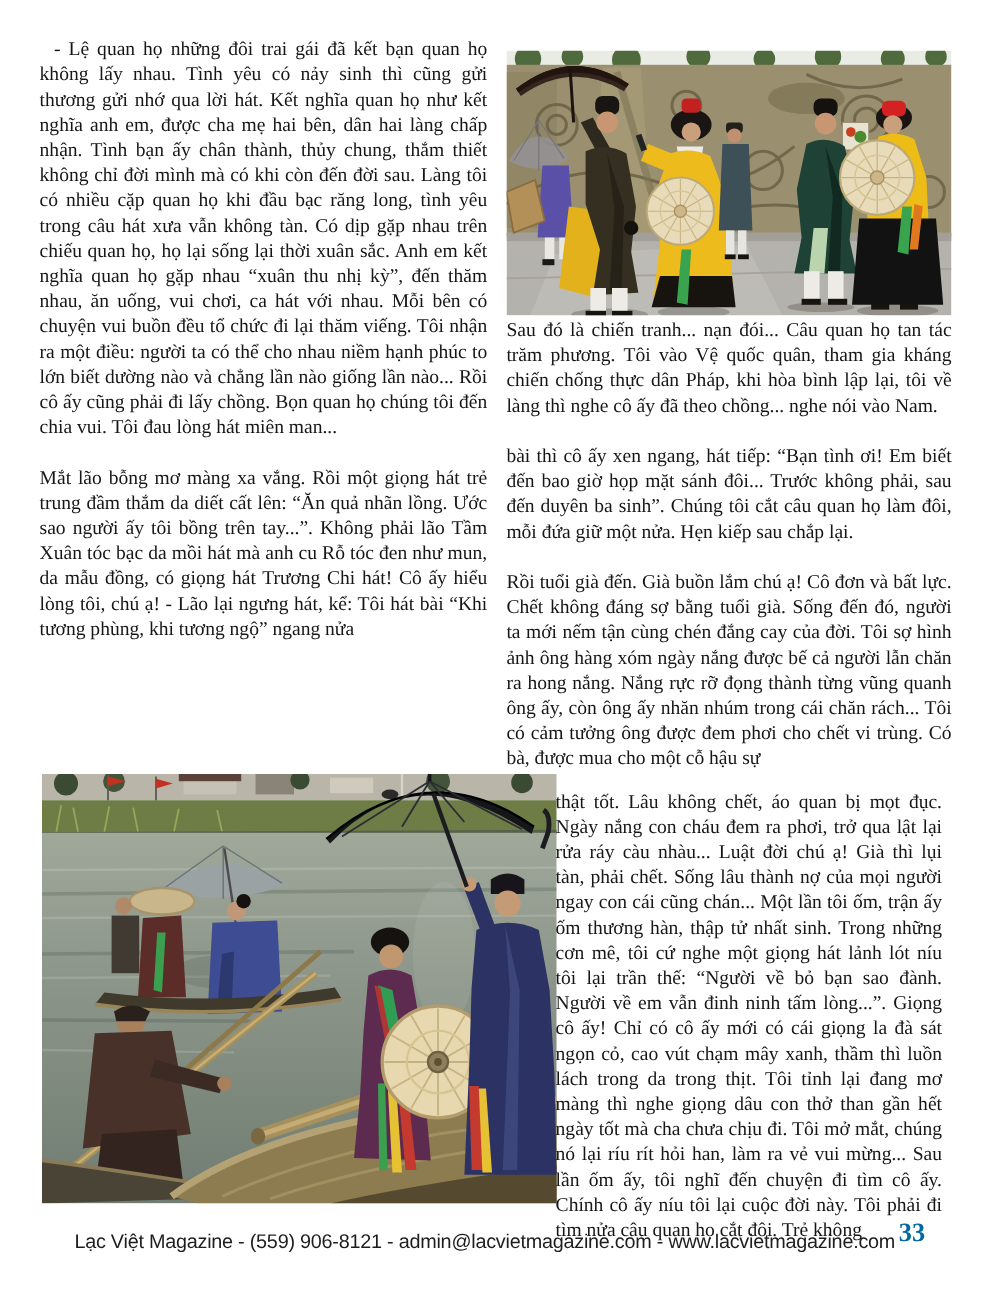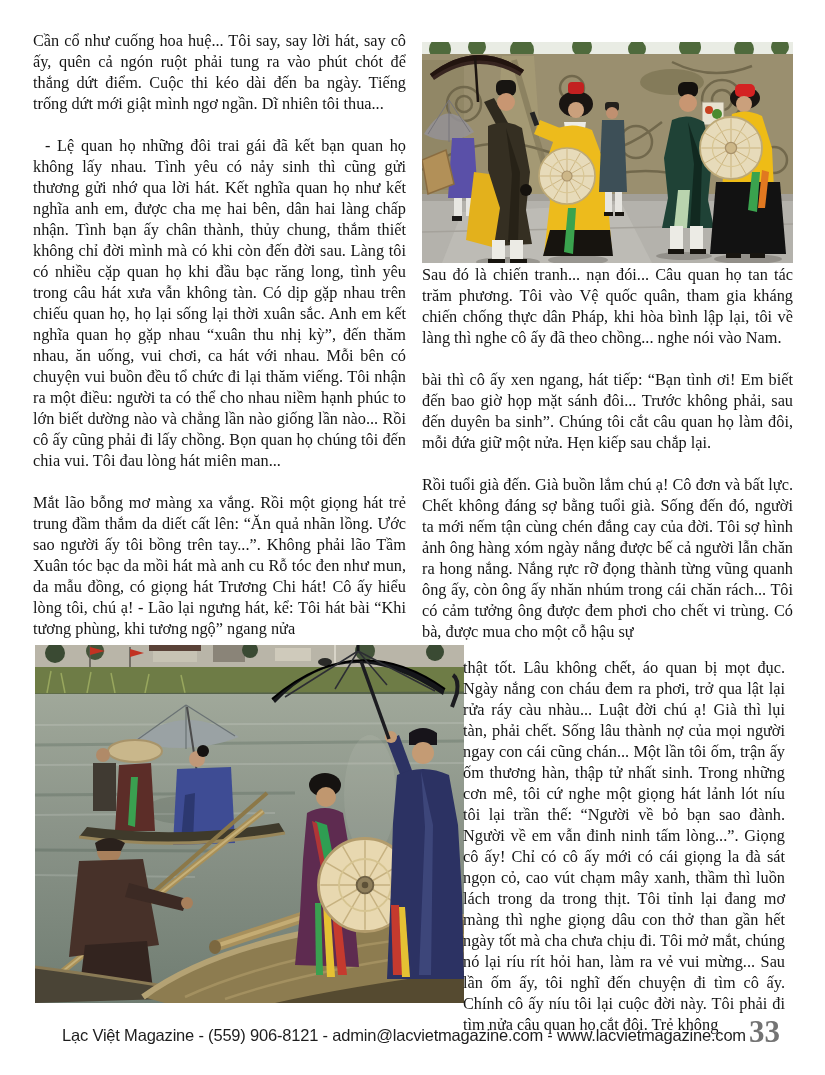--- a/index.html
+++ b/index.html
@@ -13,30 +13,29 @@
   .col p:last-child{margin-bottom:0;margin-top:12px;}
   .photo{position:absolute;overflow:hidden;}
   .photo svg{display:block;}
   .footer-text{
     position:absolute;left:62px;top:1026px;width:660px;
     font-family:"Liberation Sans", sans-serif;font-size:16.5px;letter-spacing:-0.2px;
     color:#1d1d1d;white-space:nowrap;
   }
   .page-number{
     position:absolute;left:749px;top:1014px;
-    font-family:"Liberation Serif", serif;font-weight:bold;font-size:31px;color:#737373;
+    font-family:"Liberation Serif", serif;font-weight:bold;font-size:22px;color:#0369a1;
   }
 </style>
 </head>
 <body>
 
 <div class="page">
 
   <div class="col" style="left:33px;top:30px;width:373px;">
-    <p>Cần cổ như cuống hoa huệ... Tôi say, say lời hát, say cô ấy, quên cả ngón ruột phải tung ra vào phút chót để thắng dứt điểm. Cuộc thi kéo dài đến ba ngày. Tiếng trống dứt mới giật mình ngơ ngần. Dĩ nhiên tôi thua...</p>
     <p class="indent">- Lệ quan họ những đôi trai gái đã kết bạn quan họ không lấy nhau. Tình yêu có nảy sinh thì cũng gửi thương gửi nhớ qua lời hát. Kết nghĩa quan họ như kết nghĩa anh em, được cha mẹ hai bên, dân hai làng chấp nhận. Tình bạn ấy chân thành, thủy chung, thắm thiết không chỉ đời mình mà có khi còn đến đời sau. Làng tôi có nhiều cặp quan họ khi đầu bạc răng long, tình yêu trong câu hát xưa vẫn không tàn. Có dịp gặp nhau trên chiếu quan họ, họ lại sống lại thời xuân sắc. Anh em kết nghĩa quan họ gặp nhau “xuân thu nhị kỳ”, đến thăm nhau, ăn uống, vui chơi, ca hát với nhau. Mỗi bên có chuyện vui buồn đều tổ chức đi lại thăm viếng. Tôi nhận ra một điều: người ta có thể cho nhau niềm hạnh phúc to lớn biết dường nào và chẳng lần nào giống lần nào... Rồi cô ấy cũng phải đi lấy chồng. Bọn quan họ chúng tôi đến chia vui. Tôi đau lòng hát miên man...</p>
     <p>Mắt lão bỗng mơ màng xa vắng. Rồi một giọng hát trẻ trung đầm thắm da diết cất lên: “Ăn quả nhãn lồng. Ước sao người ấy tôi bồng trên tay...”. Không phải lão Tầm Xuân tóc bạc da mồi hát mà anh cu Rỗ tóc đen như mun, da mẫu đồng, có giọng hát Trương Chi hát! Cô ấy hiểu lòng tôi, chú ạ! - Lão lại ngưng hát, kể: Tôi hát bài “Khi tương phùng, khi tương ngộ” ngang nửa</p>
   </div>
 
   <div class="photo" style="left:422px;top:42px;width:371px;height:221px;">
     <svg width="371" height="221" viewBox="0 0 371 221" xmlns="http://www.w3.org/2000/svg">
       <defs>
         <g id="nonhat">
           <circle r="50" fill="#e7dbba" stroke="#bda977" stroke-width="3"></circle>
           <g stroke="#c9b27e" stroke-width="1.6">

